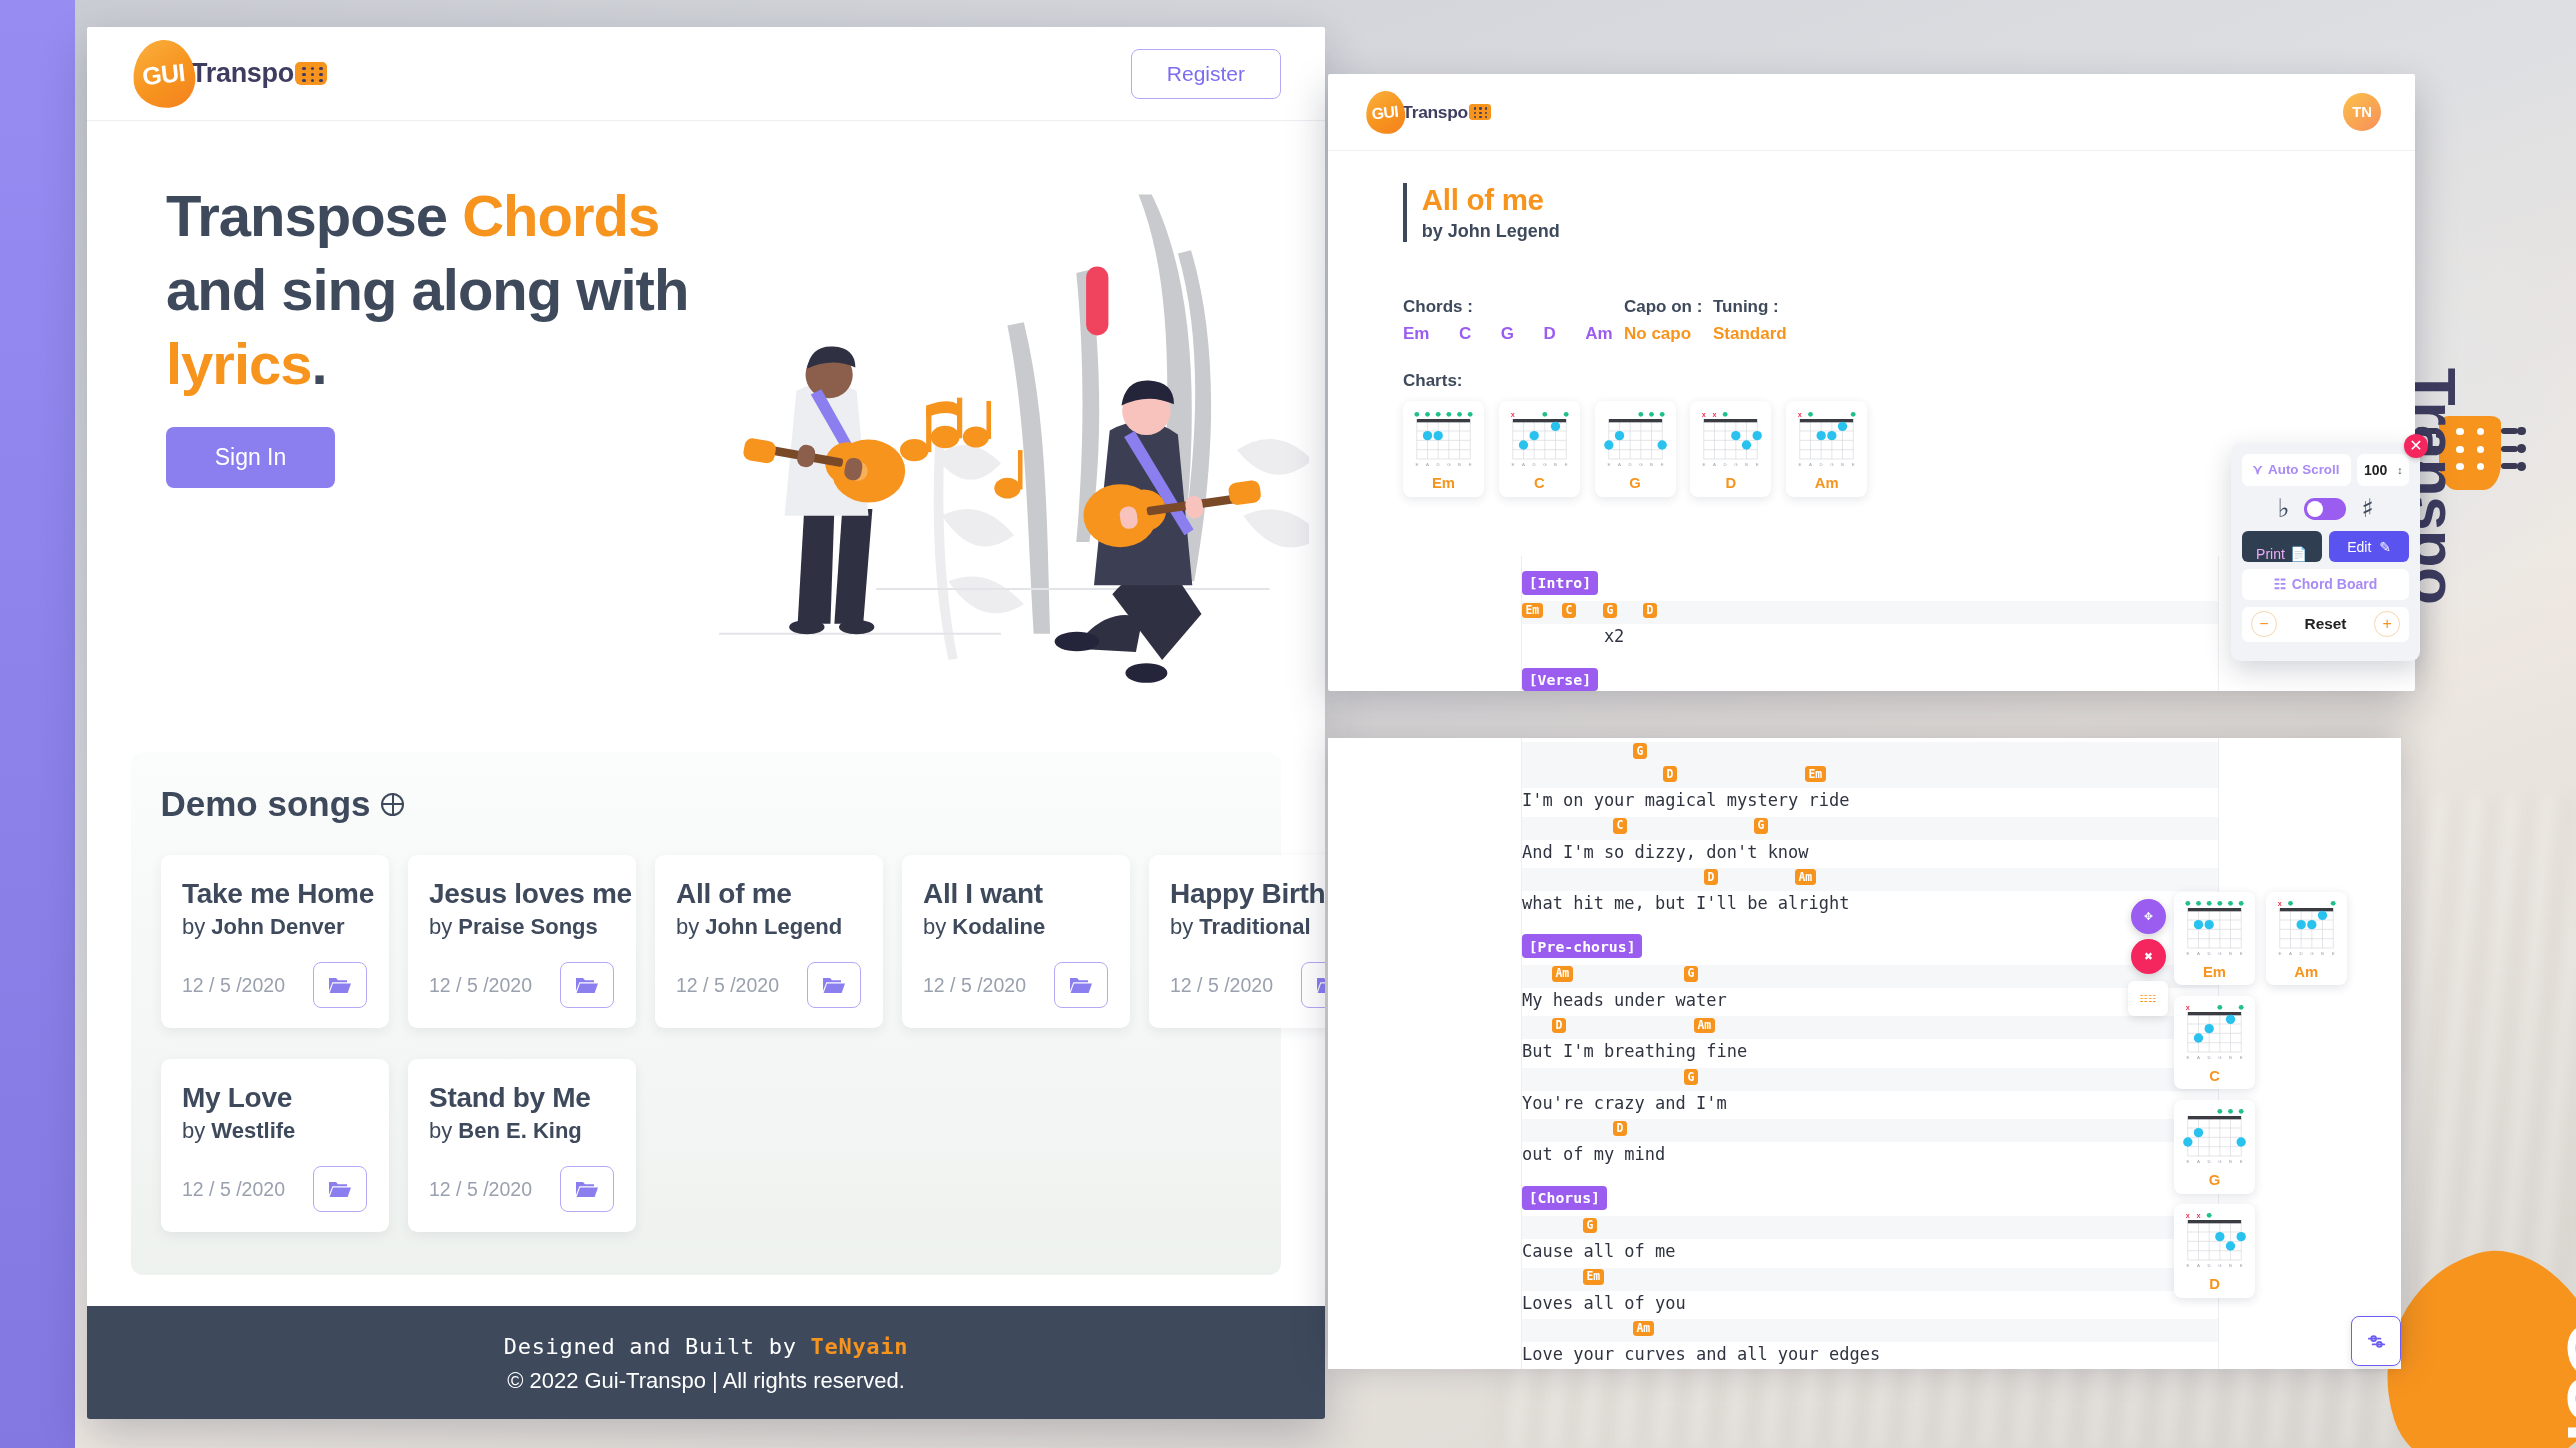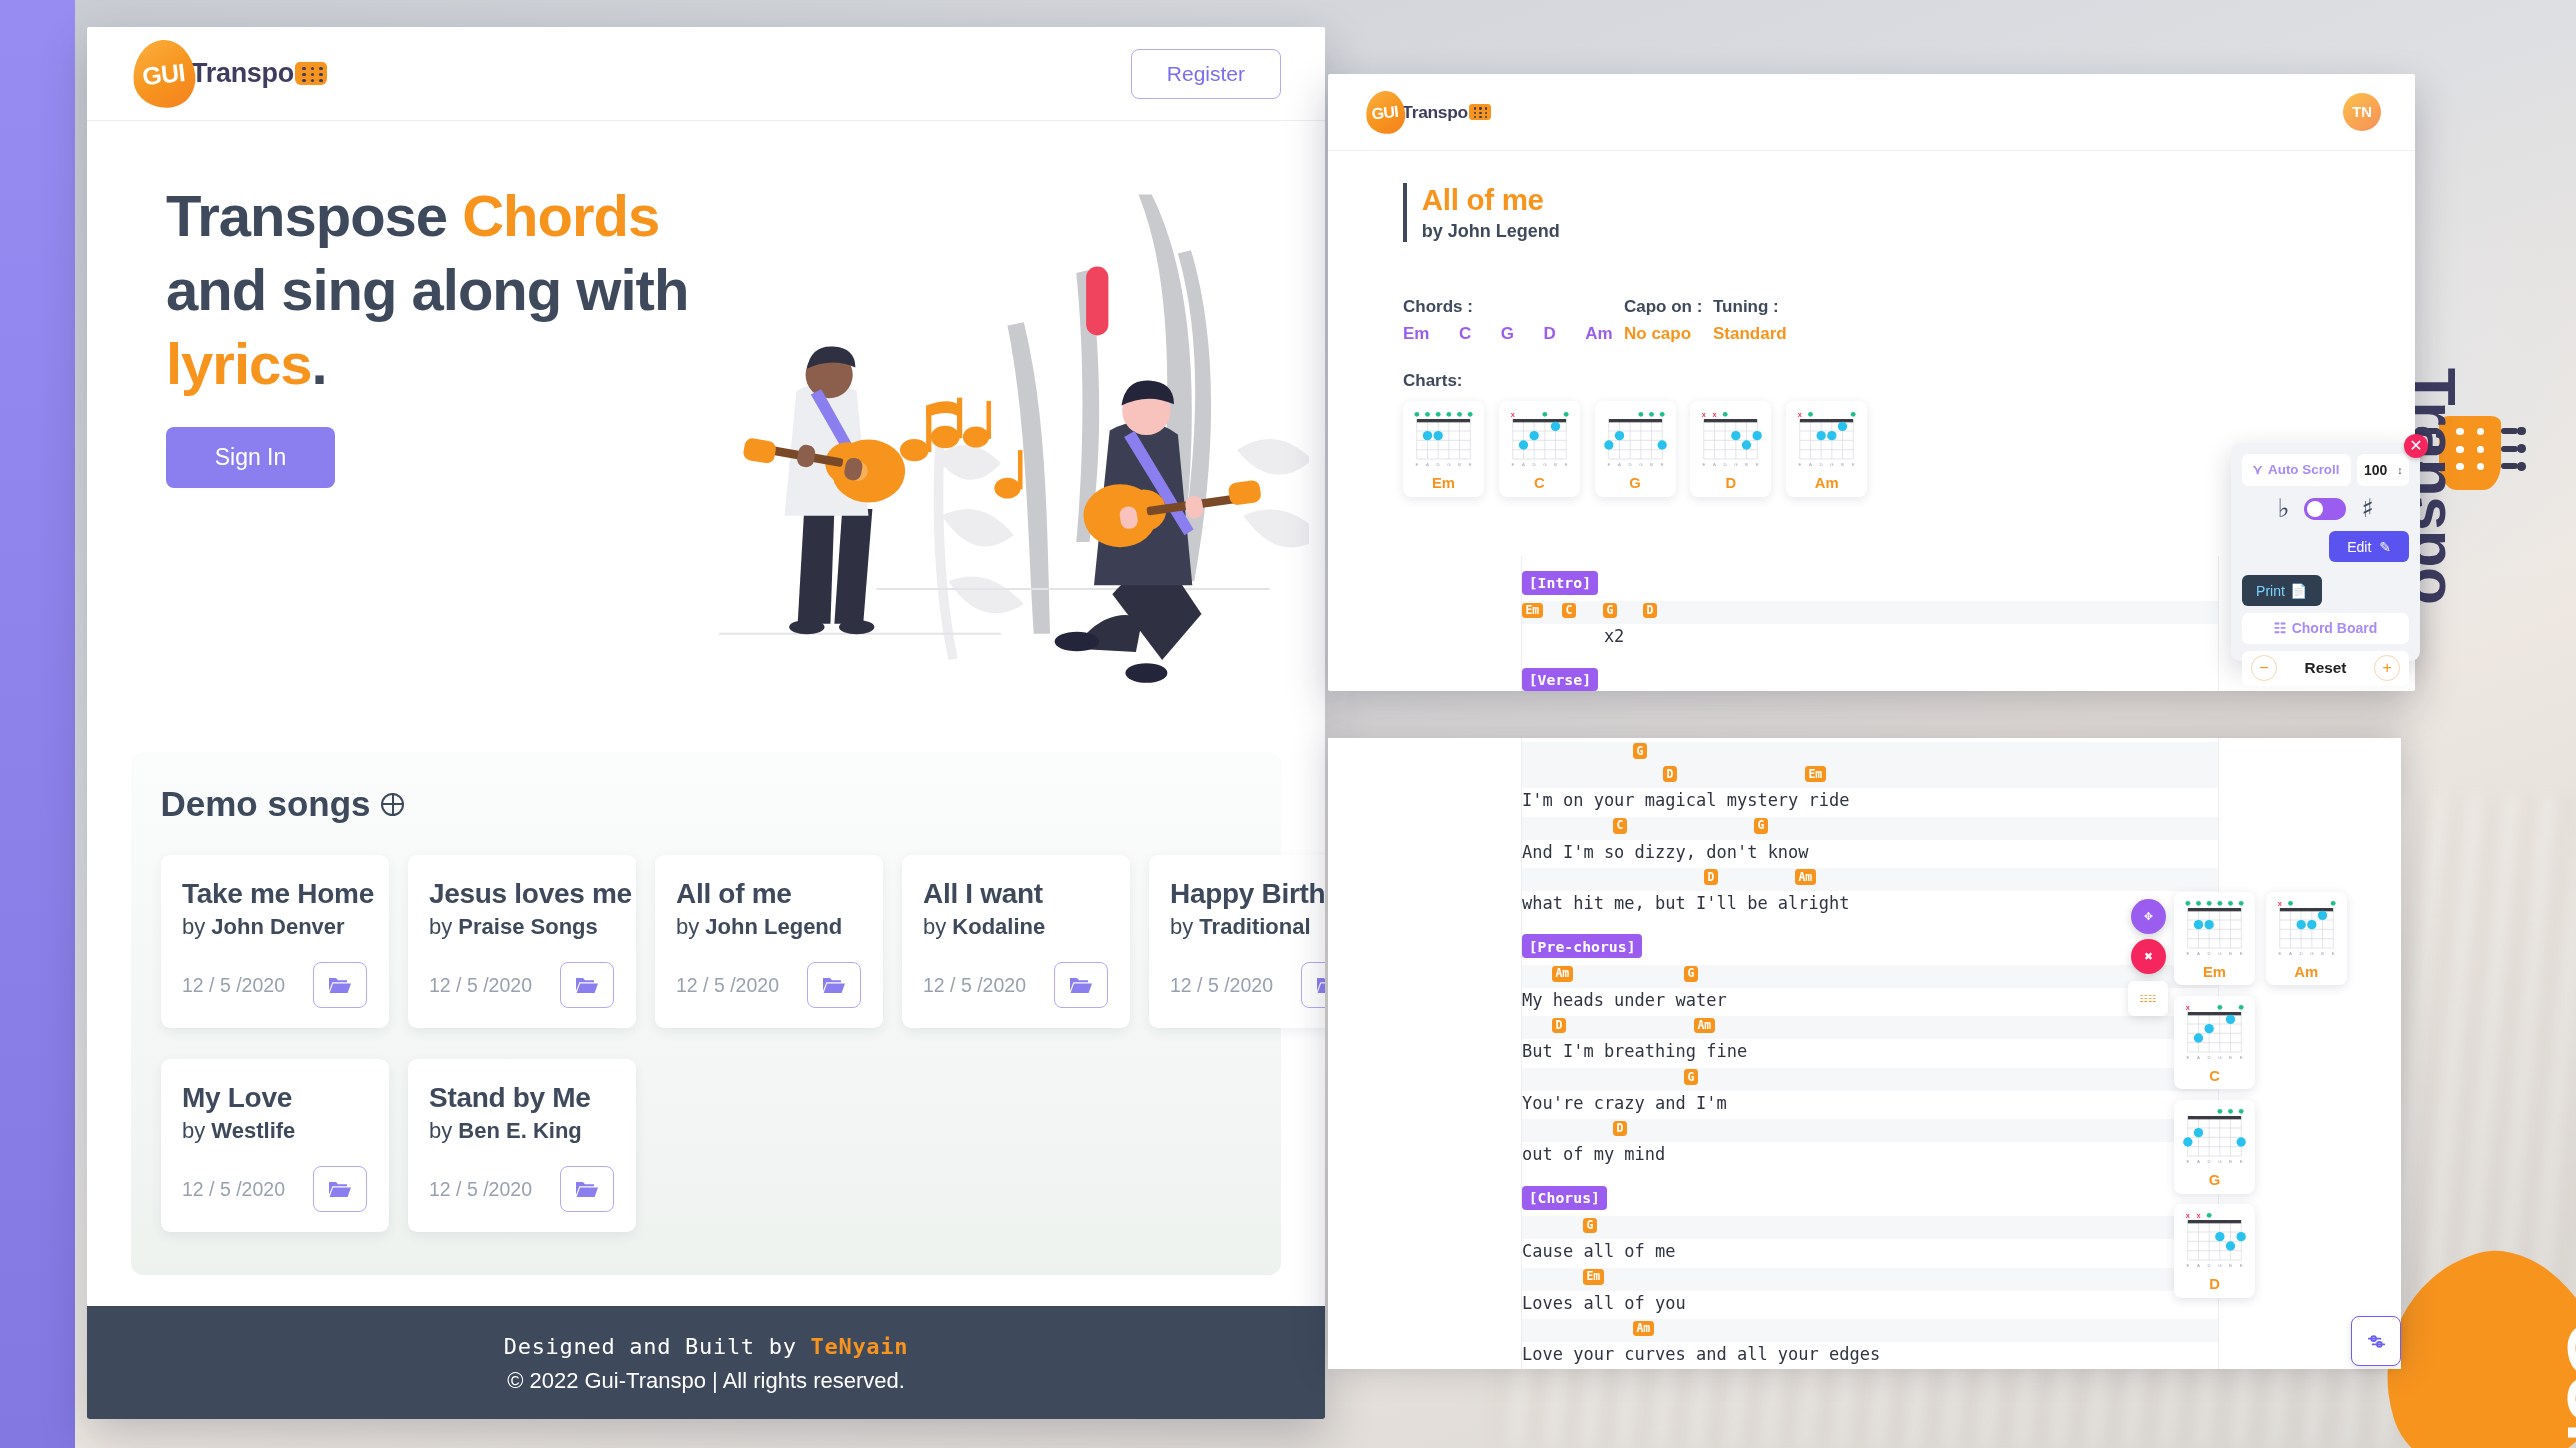--- a/index.html
+++ b/index.html
@@ -214,22 +214,22 @@
     width:52px; background:#fff; border-radius:6.7px; height:32px;
     display:flex; align-items:center; justify-content:space-between;
     padding:0 6.7px; font-size:14px; font-weight:700; color:#222; cursor:pointer;
   }
   .cp-toggle-row{ display:flex; align-items:center; justify-content:center; gap:14.8px; margin:10.7px 0 9.4px 0;}
   .sym{ font-size:25.5px; color:#3e4a5c; line-height:1; font-family:"DejaVu Sans", sans-serif;}
   .toggle{ width:42px; height:21.5px; border-radius:10.7px; background:#9b5df0; position:relative; cursor:pointer;}
   .toggle i{ position:absolute; left:2.7px; top:2.7px; width:16px; height:16px; border-radius:50%; background:#fff;}
   .cp-row2{ display:flex; gap:6.7px; }
   .cp-print{
-    flex:1; background:#2f3e50; color:#7dd3fc; border-radius:6px; height:31px;
-    display:flex; align-items:center; justify-content:center; gap:5.4px; font-size:14px; cursor:pointer;margin-top:44px;
+    flex:1; background:#2f3e50; color:#f0abfc; border-radius:6px; height:31px;
+    display:flex; align-items:flex-end; justify-content:center; gap:5.4px; font-size:14px; cursor:pointer;
   }
   .cp-edit{
     flex:1; background:#5b53f0; color:#fff; border-radius:6px; height:31px;
     display:flex; align-items:center; justify-content:center; gap:8px; font-size:14px; cursor:pointer;
   }
   .cp-board{
     margin-top:6.7px; background:#fff; border-radius:6.7px; height:31px;
     display:flex; align-items:center; justify-content:center; gap:5.4px;
     color:#a88bf5; font-size:14px; font-weight:600; cursor:pointer;
   }

